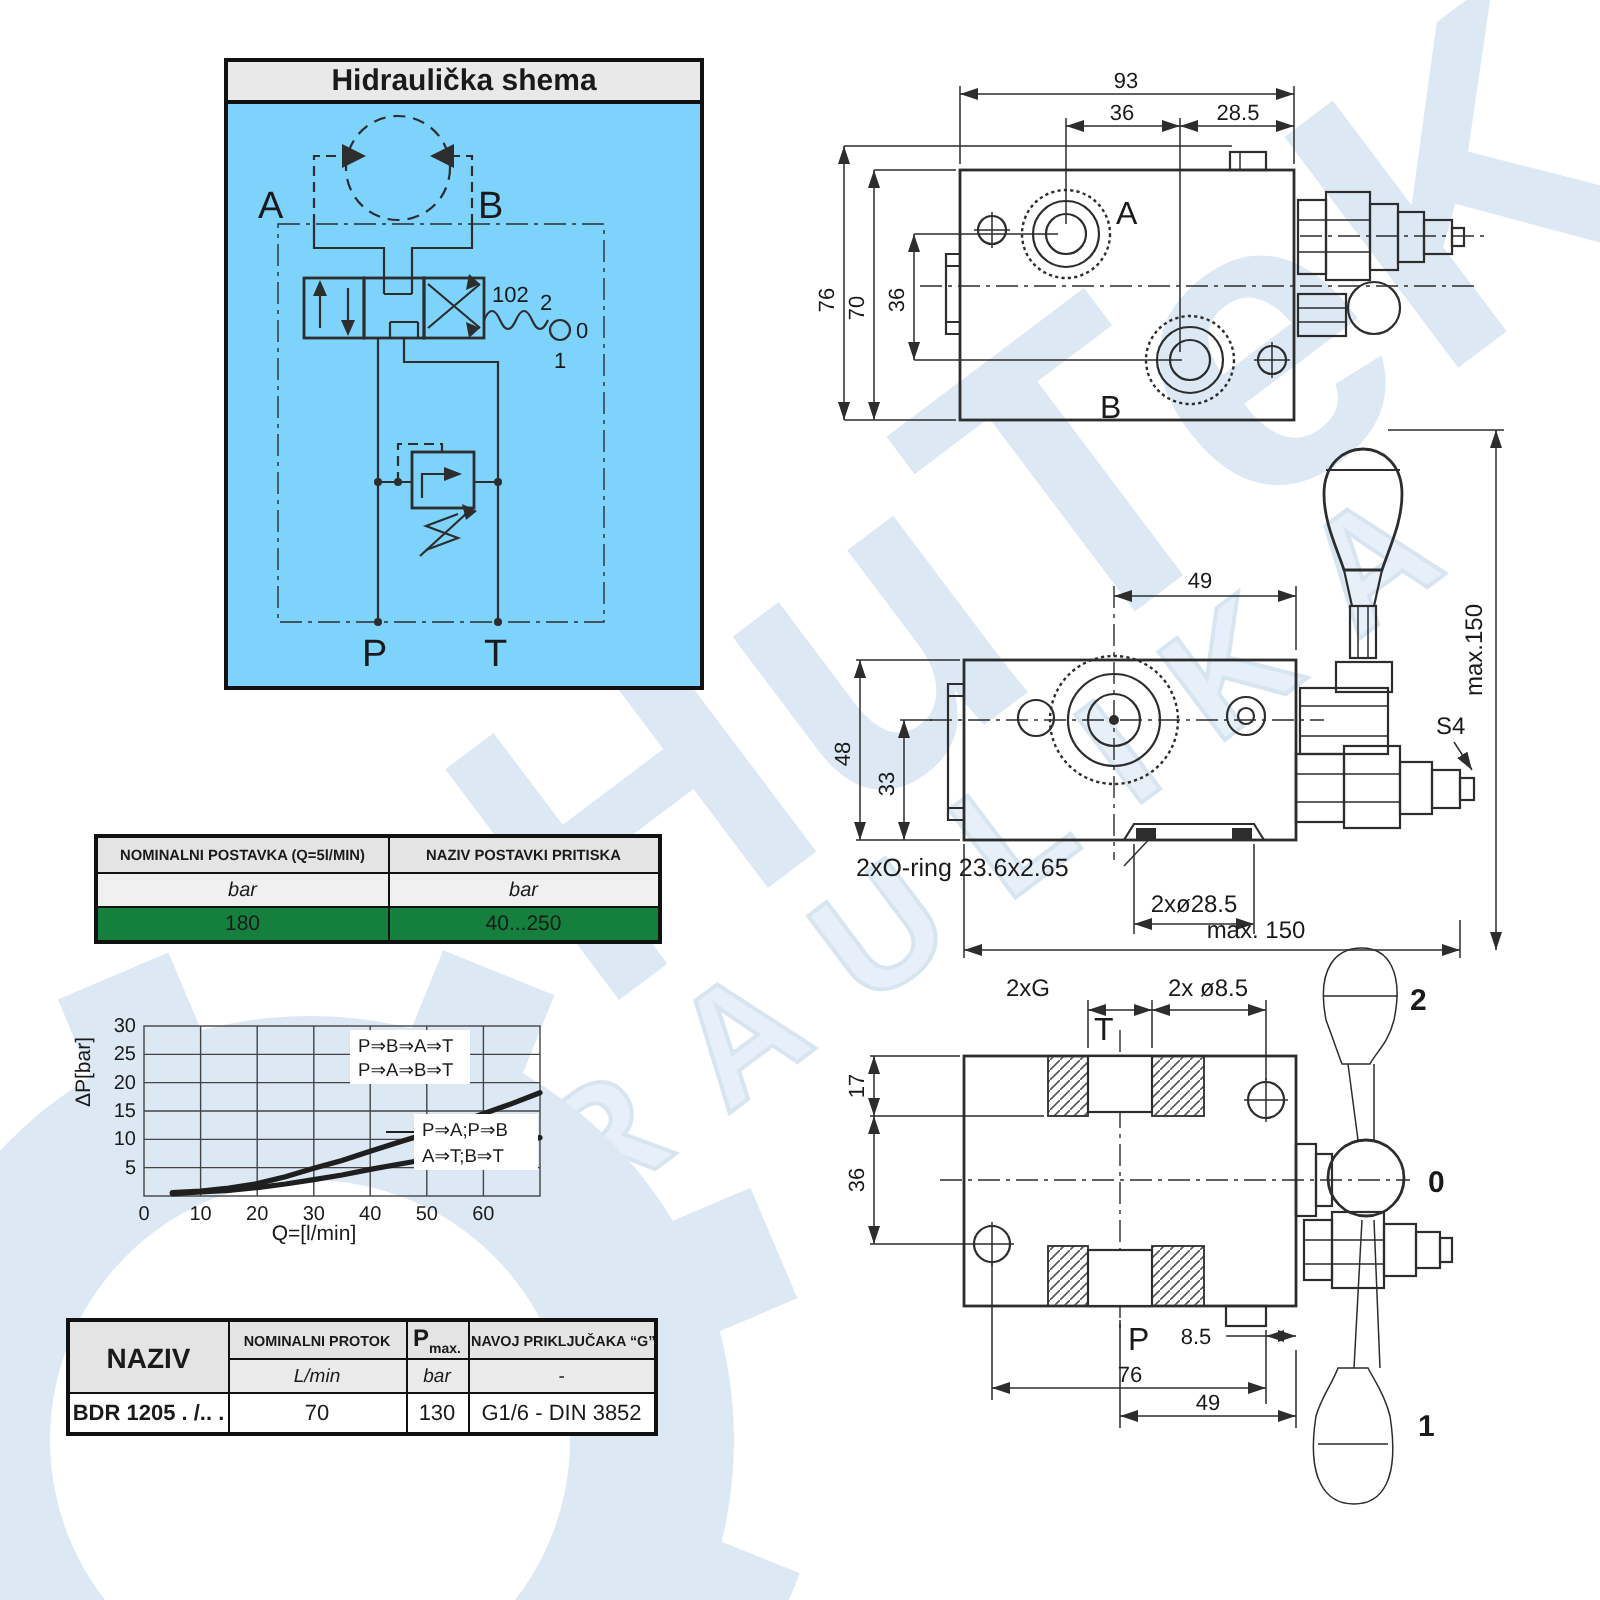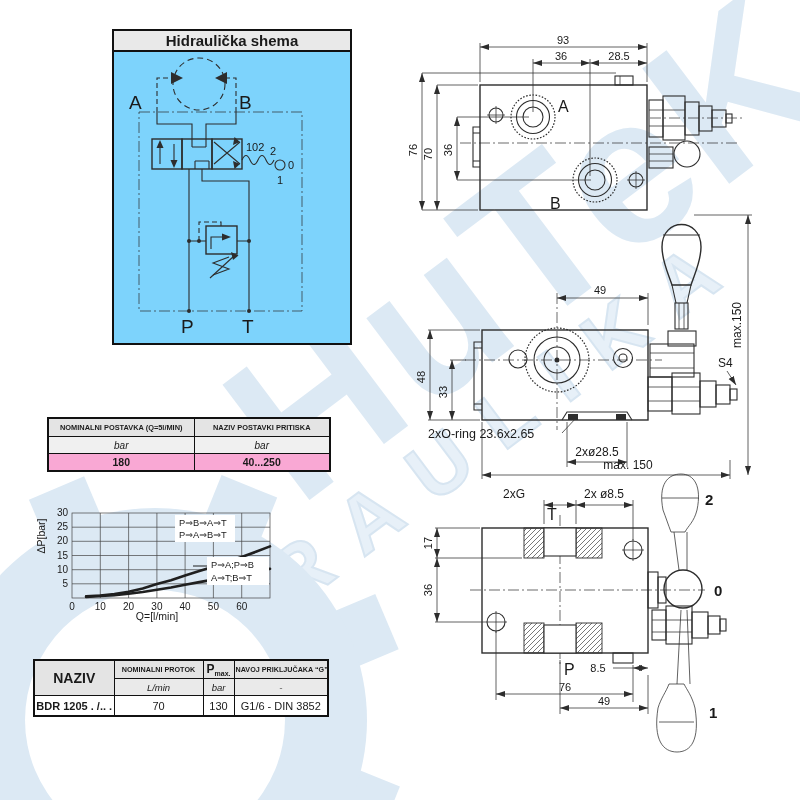--- a/index.html
+++ b/index.html
@@ -33,21 +33,21 @@
   text.big{font-size:19px;fill:#1a1a1a;}
   text.pos{font-size:15px;font-weight:bold;fill:#1a1a1a;}
   
   table{border-collapse:collapse;table-layout:fixed;}
   #pressure-table{left:47px;top:417px;width:282px;}
   #pressure-table td{border:1px solid #111;text-align:center;vertical-align:middle;overflow:hidden;white-space:nowrap;}
   #pressure-table{border:2px solid #111;}
   .pt-title{font-size:11px;font-weight:bold;background:#e4e4e4;height:15px;}
   .pt-head{font-size:7.4px;font-weight:bold;background:#e4e4e4;height:15px;}
   .pt-unit{font-size:10px;font-style:italic;background:#f0f0f0;height:14px;}
-  .pt-val{font-size:10.5px;background:#f9a8d4;height:14px;font-weight:bold;}
+  .pt-val{font-size:10.5px;background:#15803d;height:14px;}
   #spec-table{left:33px;top:659px;width:294px;border:2px solid #111;}
   #spec-table td{border:1px solid #111;text-align:center;vertical-align:middle;overflow:hidden;white-space:nowrap;}
   .st-head{font-size:7.2px;font-weight:bold;background:#e4e4e4;height:14px;}
   .st-naziv{font-size:14px;font-weight:bold;background:#e4e4e4;}
   .st-unit{font-size:9.5px;font-style:italic;background:#eaeaea;height:14px;}
   .st-data{font-size:11px;background:#fff;height:17px;}
   .st-name{font-weight:bold;margin-left:45px;}
   .pmax{font-size:12px;font-weight:bold;}
   .pmax sub{font-size:7px;font-weight:bold;}
   

